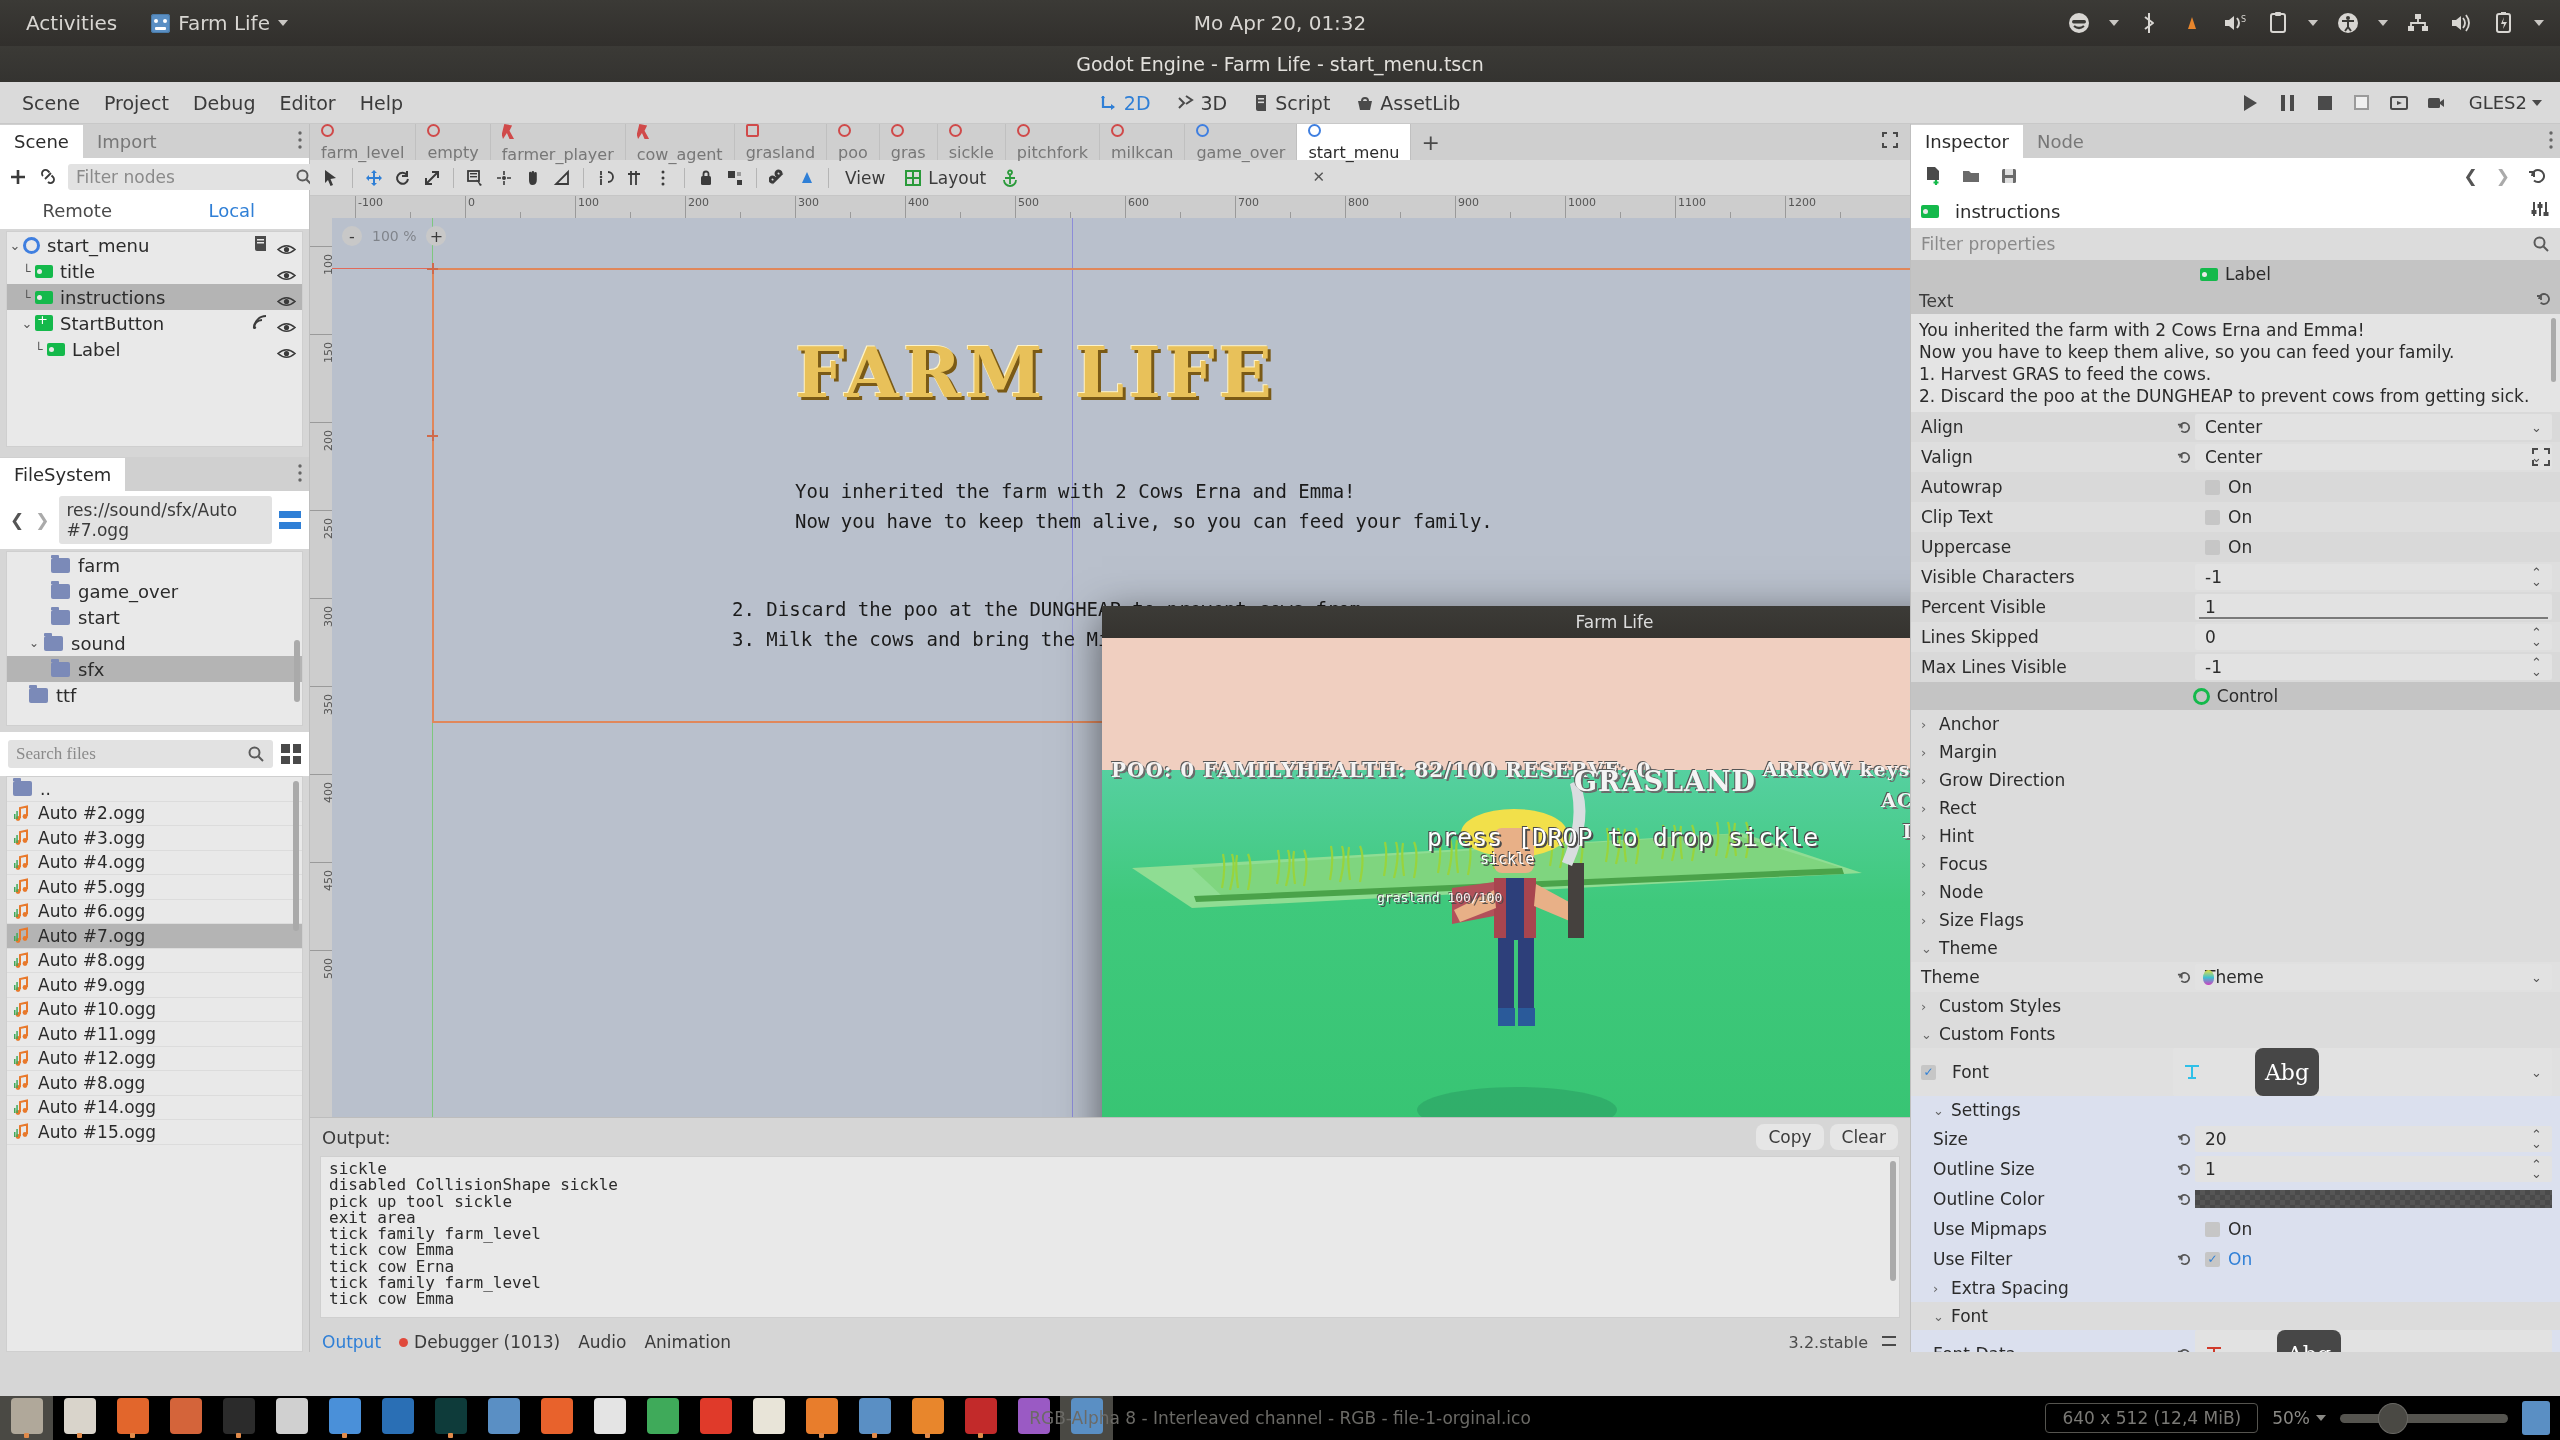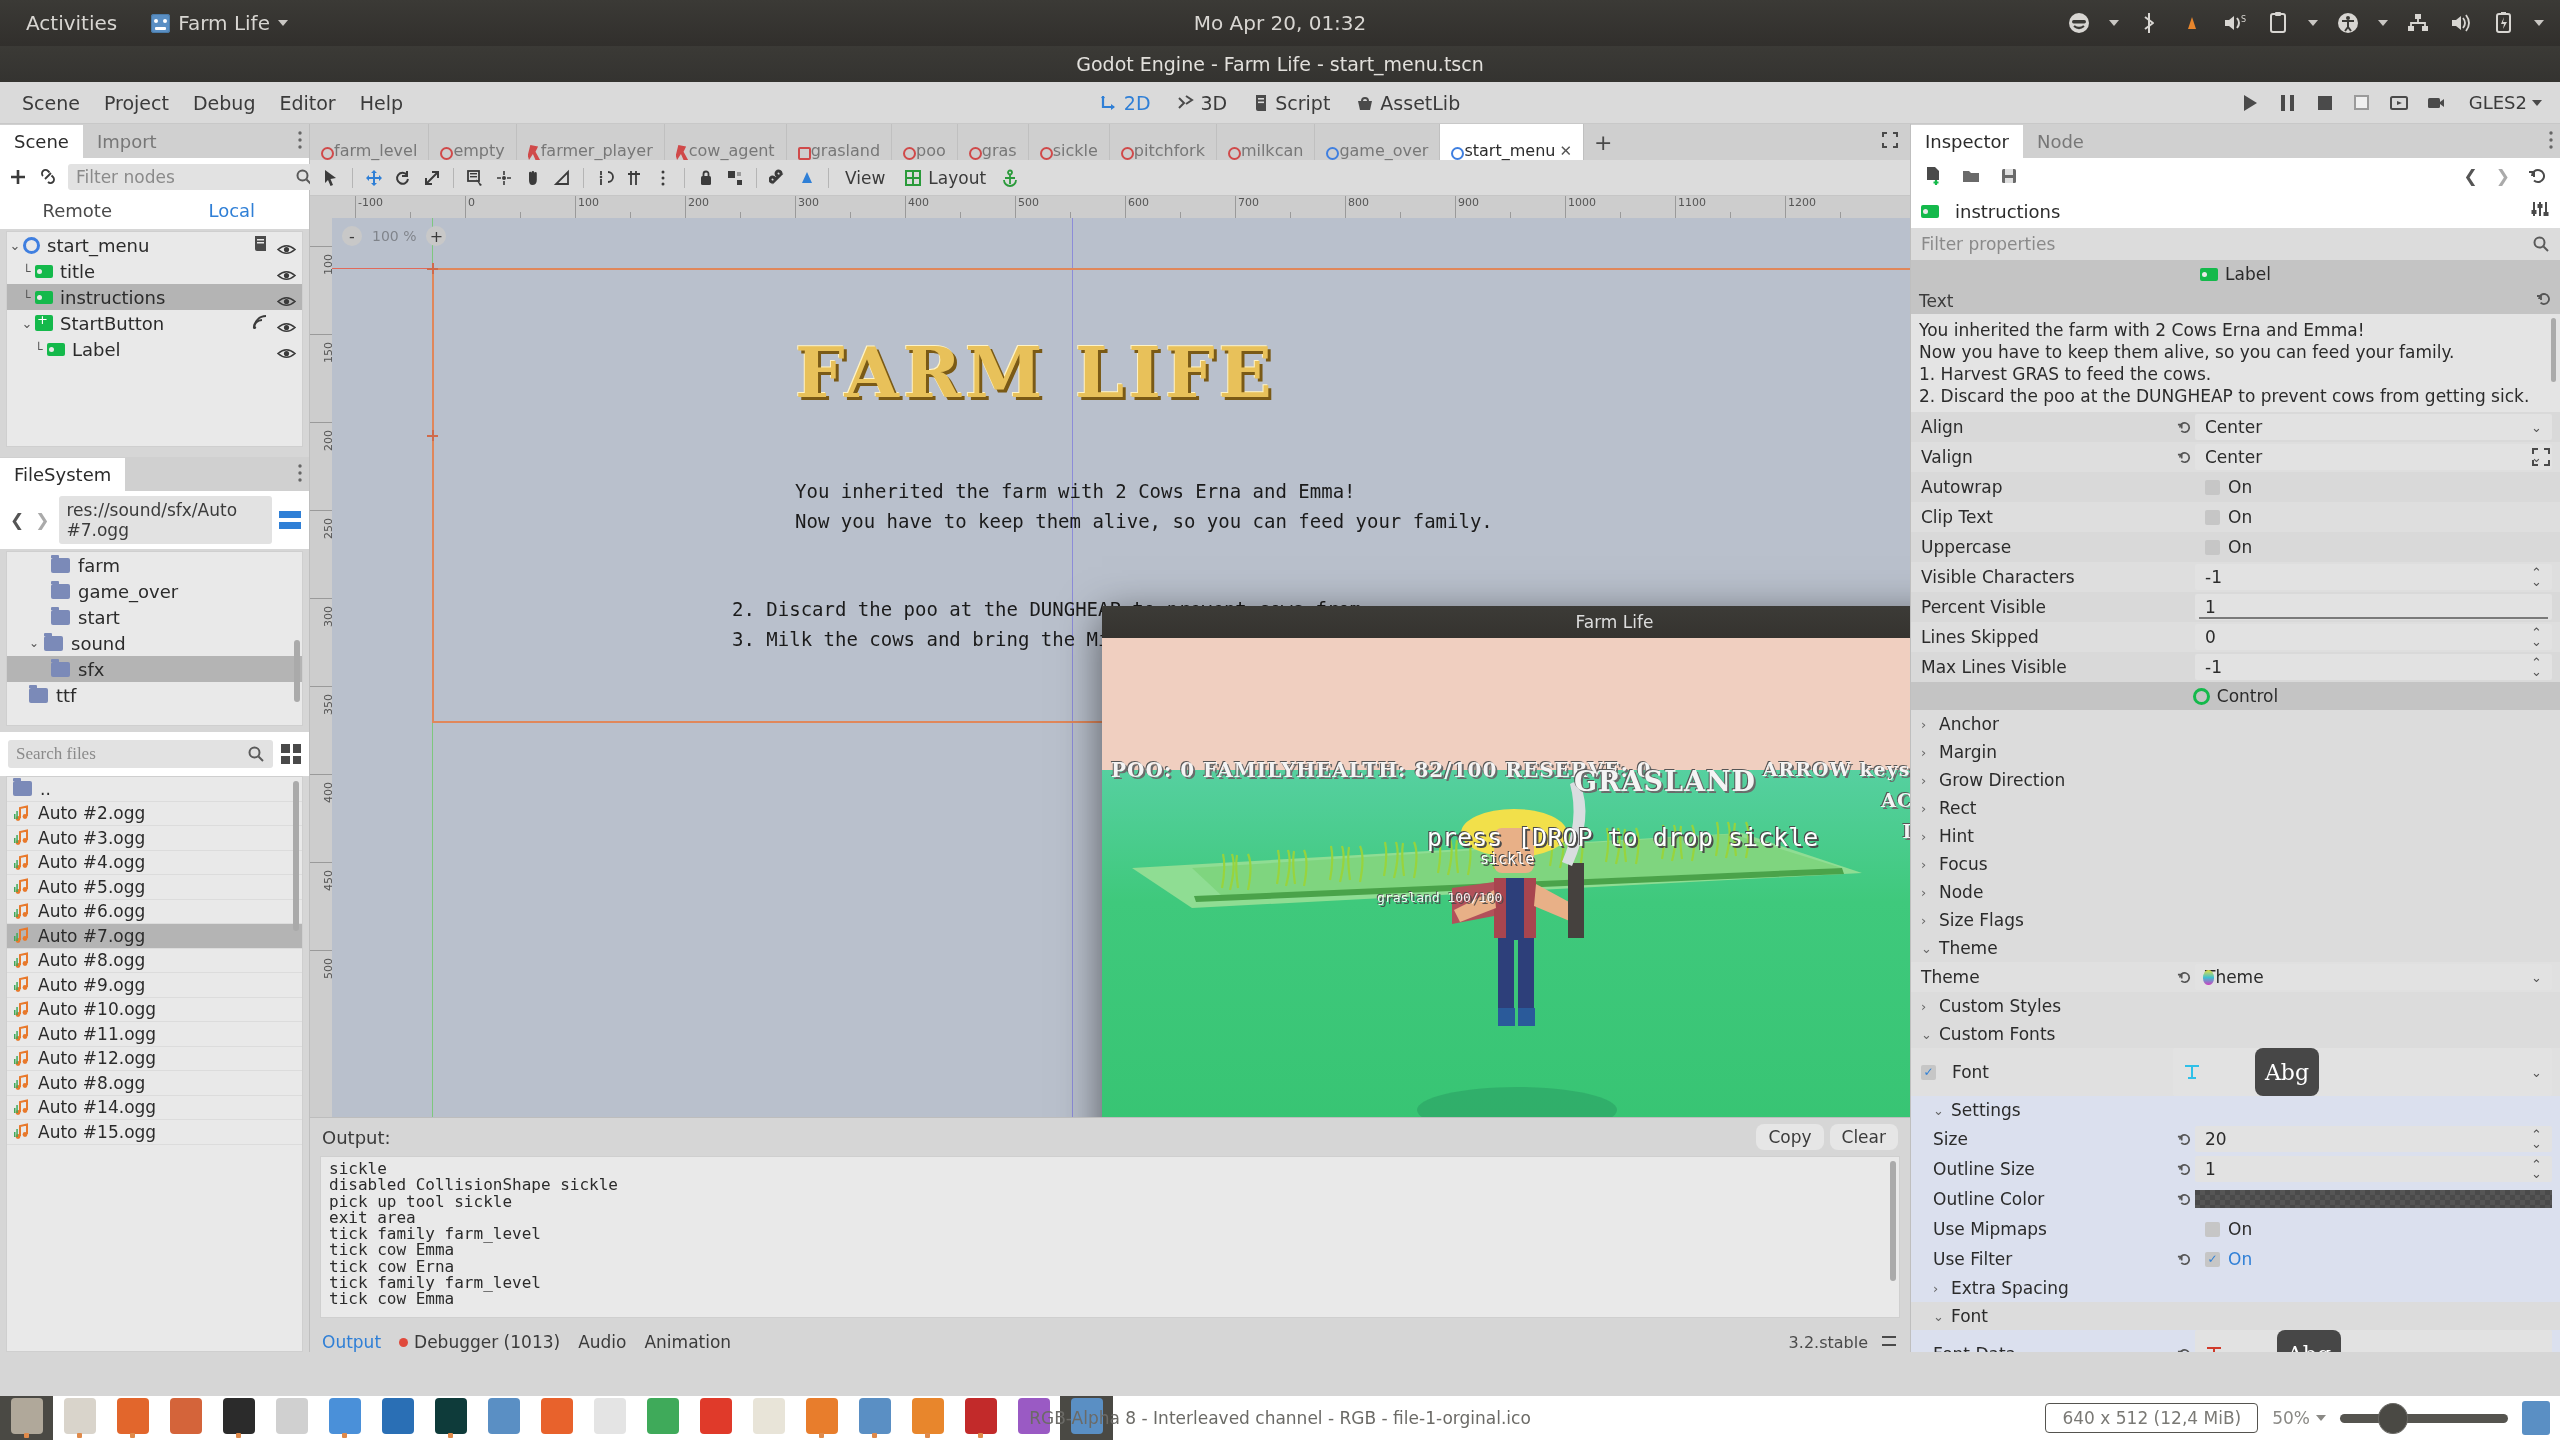--- a/index.html
+++ b/index.html
@@ -128,21 +128,21 @@
   .grid-ic i { background:#4a4a4a; }
 
   .file-list { background:#e9e9e9; margin: 0 6px; border:1px solid #cfcfcf; flex:1; overflow:hidden; position:relative; }
   .frow { display:flex; align-items:center; height:24.5px; font-size:17px; color:#2b2b2b; padding-left:6px; border-bottom:1px solid #dcdcdc; cursor:pointer; }
   .frow.sel { background:#b4b4b4; }
   .ogg-ic { width:17px; height:17px; margin-right:8px; flex:none; }
 
   
   #center-col { flex: 1; display: flex; flex-direction: column; background: #d6d6d6; min-width: 0; }
   #scene-tabs { height: 36px; background: #cfcfcf; display: flex; align-items: stretch; position: relative; }
-  .stab { display:flex; align-items:flex-end; padding: 0 11px; font-size:16px; color:#777; background:#cfcfcf; border-right:1px solid #c0c0c0; cursor:pointer; }
+  .stab { display:flex; align-items:flex-start; gap:6px; padding: 0 11px; font-size:16px; color:#777; background:#cfcfcf; border-right:1px solid #c0c0c0; cursor:pointer;flex-direction:column; }
   .stab.active { background:#fff; color:#2b2b2b; }
   .stab .dotico { width:13px; height:13px; border:2.5px solid #d04a4a; border-radius:50%; flex:none; }
   .stab .dotico.blue { border-color:#3f7fe0; }
   .stab .dotico.sq { border-radius:2px; }
   .stab .runner { width:13px; height:15px; background:#d04a4a; flex:none; clip-path: polygon(20% 0,80% 10%,60% 45%,95% 100%,60% 100%,40% 60%,10% 100%,0 70%); }
   .stab .xbtn { margin-left: 4px; color:#555; font-size:15px; }
   .tab-plus { display:flex; align-items:center; padding:0 10px; font-size:22px; color:#4a4a4a; cursor:pointer; }
   .tabs-right { margin-left:auto; display:flex; align-items:center; padding-right:10px; }
 
   #canvas-toolbar { height: 36px; background:#dcdcdc; display:flex; align-items:center; gap:3px; padding: 0 8px; border-bottom:1px solid #c6c6c6; }
@@ -240,21 +240,21 @@
   .sel-caret { margin-left:auto; color:#555; font-size:13px; }
   .spin { margin-left:auto; color:#555; font-size:13px; line-height:9px; text-align:center; }
   .foldrow { display:flex; align-items:center; gap:8px; font-size:17px; color:#2b2b2b; height:28px; padding-left:10px; background:#dcdcdc; cursor:pointer; }
   .foldrow .ar { color:#666; font-size:13px; width:10px; }
   .sub { background:#dbe0ee !important; }
   .font-prev { width:64px; height:48px; background:#474747; color:#fff; font-family:"DejaVu Serif", serif; display:flex; align-items:center; justify-content:center; font-size:22px; border-radius:8px; }
   .alpha-bar { flex:1; height:18px; margin-right:8px;
      background: repeating-conic-gradient(#555 0 25%, #4a4a4a 0 50%) 0 0/10px 10px; }
 
   
-  #taskbar { position:absolute; left:0; bottom:0; width:2560px; height:44px; background:#ffffff; display:flex; align-items:center; z-index:70; }
+  #taskbar { position:absolute; left:0; bottom:0; width:2560px; height:44px; background:#000000; display:flex; align-items:center; z-index:70; }
   .tb-item { width:53px; height:44px; display:flex; align-items:flex-start; justify-content:center; padding-top:2px; position:relative; cursor:pointer; }
   .tb-item.active { background:#4a4944; }
   .tb-item .run { position:absolute; bottom:2px; width:5px; height:5px; background:#e08a4a; border-radius:1px; }
   .appic { width:32px; height:36px; border-radius:4px; display:flex; align-items:center; justify-content:center; font-size:15px; color:#fff; font-weight:bold; }
   #tb-center { position:absolute; left:0; right:0; text-align:center; color:#6b6a66; font-size:17px; pointer-events:none; }
   #tb-right { margin-left:auto; display:flex; align-items:center; gap:14px; padding-right:10px; color:#8a8985; font-size:17px; }
   .sizebox { border:1px solid #55544f; border-radius:4px; padding:4px 16px; color:#7a7975; }
   .slider { width:168px; height:9px; background:#55544f; border-radius:5px; position:relative; }
   .slider .knob { position:absolute; left:38px; top:-11px; width:30px; height:31px; border-radius:50%; background:#4a4944; border:1px solid #6a6965; }
   .tb-godot { width:28px; height:34px; background:#5a8fc4; border-radius:3px; }

